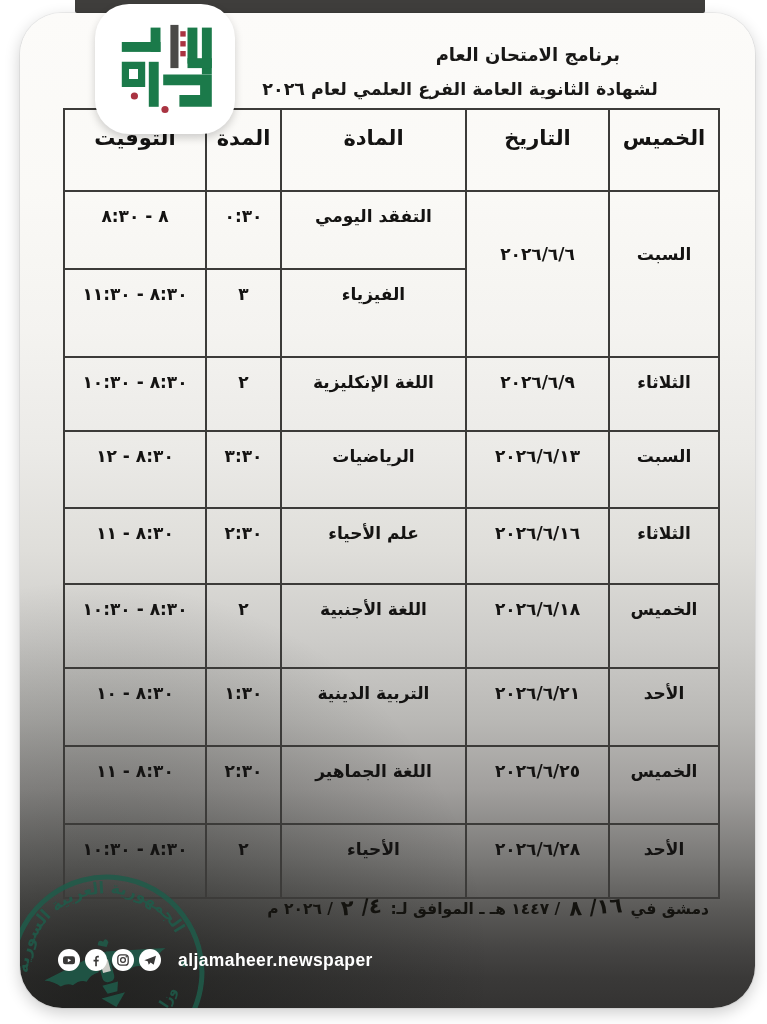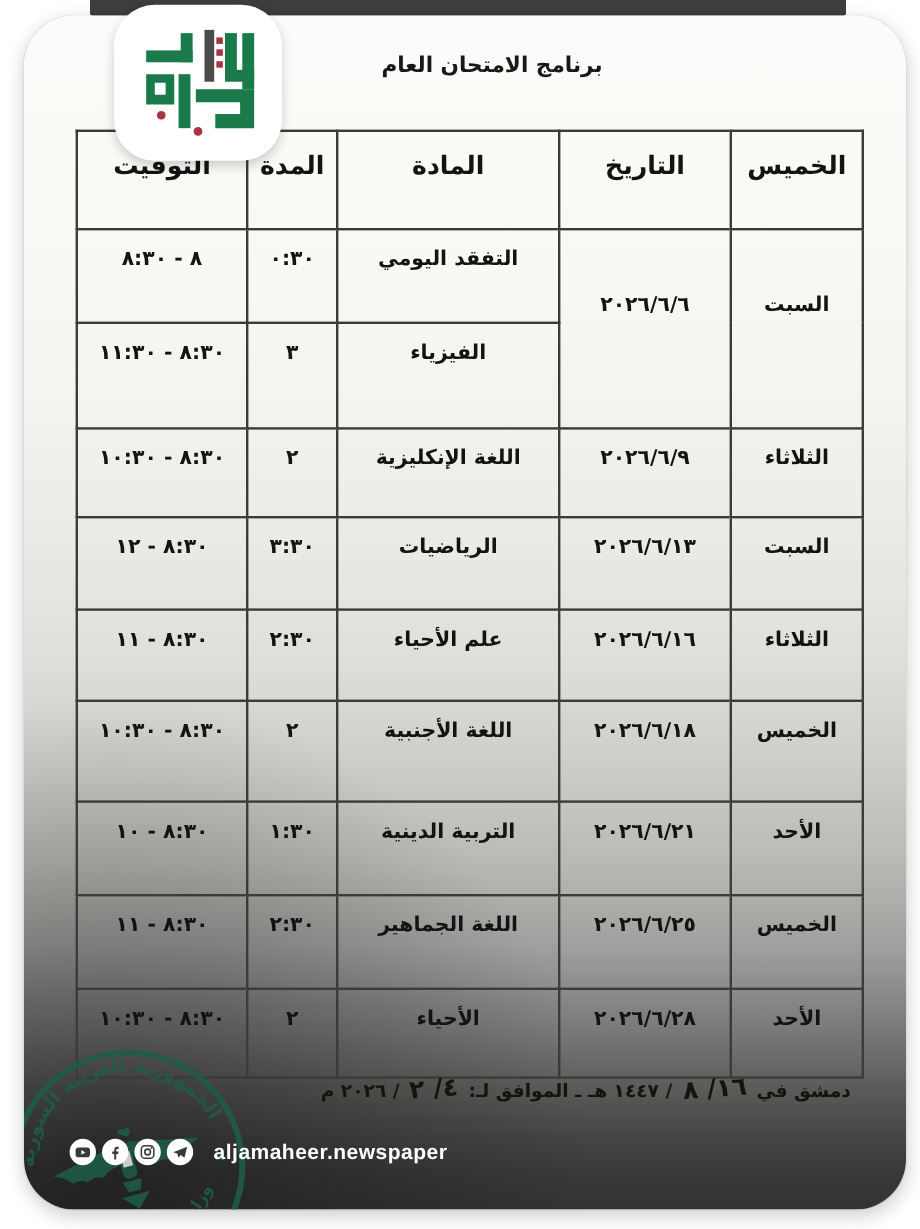--- a/index.html
+++ b/index.html
@@ -10,21 +10,21 @@
   .top-strip{position:absolute;left:75px;top:0;width:630px;height:13px;background:#3f3e3c;border-radius:0 0 2px 2px;}
 
   
   .card{position:absolute;left:20px;top:13px;width:735px;height:995px;border-radius:42px;overflow:hidden;
     box-shadow:0 0 0 1px rgba(0,0,0,.05), 0 5px 16px rgba(0,0,0,.20);
     background:
       radial-gradient(circle at 10% 97%, rgba(8,10,8,.45) 0%, rgba(8,10,8,0) 34%),
       linear-gradient(180deg,#fcfbf9 0%,#faf9f6 18%,#f4f3f0 32%,#ebeae7 44%,#dfdeda 54%,#cdccc9 63%,
         #b9b8b5 71%,#a19f9d 78%,#7a7977 85%,#5b5a58 90%,#464544 94%,#3a3938 97%,#343332 100%);}
 
-  .title1{position:absolute;left:180px;top:31px;width:420px;text-align:center;direction:rtl;
+  .title1{position:absolute;left:180px;top:31px;width:420px;text-align:right;direction:rtl;
     font-size:18px;font-weight:bold;color:#191817;}
   .title2{position:absolute;left:190px;top:66px;width:500px;text-align:center;direction:rtl;
     font-size:17.5px;font-weight:bold;color:#191817;}
 
   table.tbl{position:absolute;left:43px;top:95px;width:655px;border-collapse:collapse;table-layout:fixed;direction:rtl;}
   .tbl th,.tbl td{border:2px solid #3c3b39;text-align:center;vertical-align:top;
     font-weight:bold;color:#141312;padding:14px 4px 0 4px;font-size:17px;background:transparent;}
   .tbl th{padding-top:16px;font-size:21px;}
   .tbl td.span2{vertical-align:middle;padding:0 4px 40px 4px;margin-top:28px;}
   tr.rh{height:82px;} tr.r1a{height:78px;} tr.r1b{height:88px;} tr.r2{height:74px;} tr.r3{height:77px;}
@@ -53,20 +53,21 @@
 </head>
 <body>
 
 <div class="stage">
 
   <div class="top-strip"></div>
 
   <div class="card">
 
     <div class="title1">برنامج الامتحان العام</div>
+    <div class="title2">لشهادة الثانوية العامة الفرع العلمي لعام ٢٠٢٦</div>
 
     <table class="tbl">
       <colgroup>
         <col style="width:110px">
           <col style="width:143px">
           <col style="width:185px">
         <col style="width:75px">
           <col style="width:142px">
       </colgroup>
       <thead>

